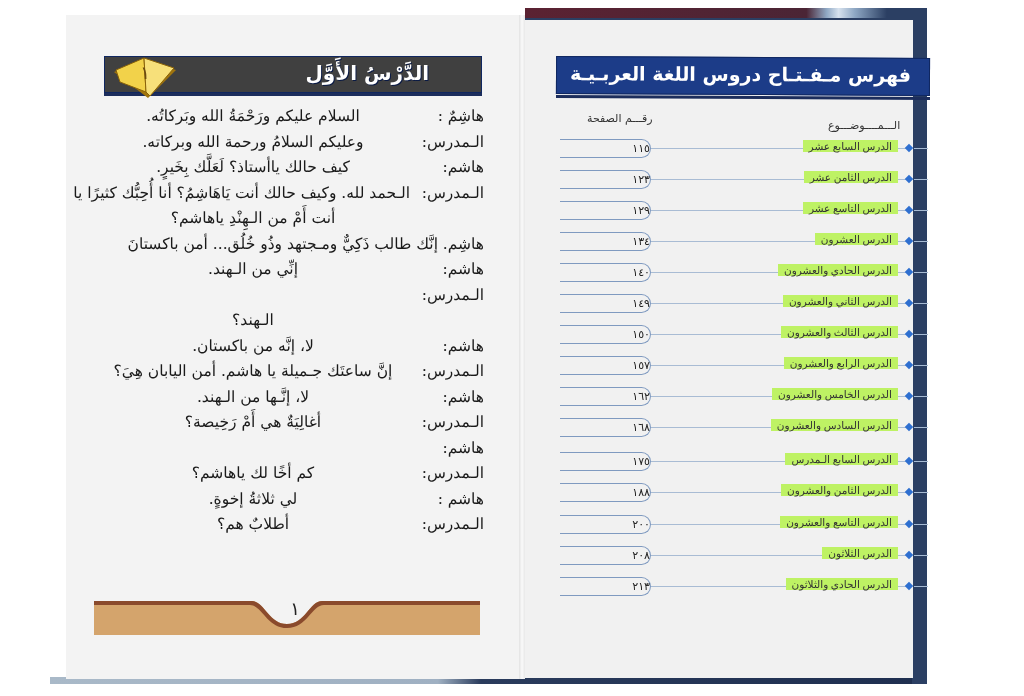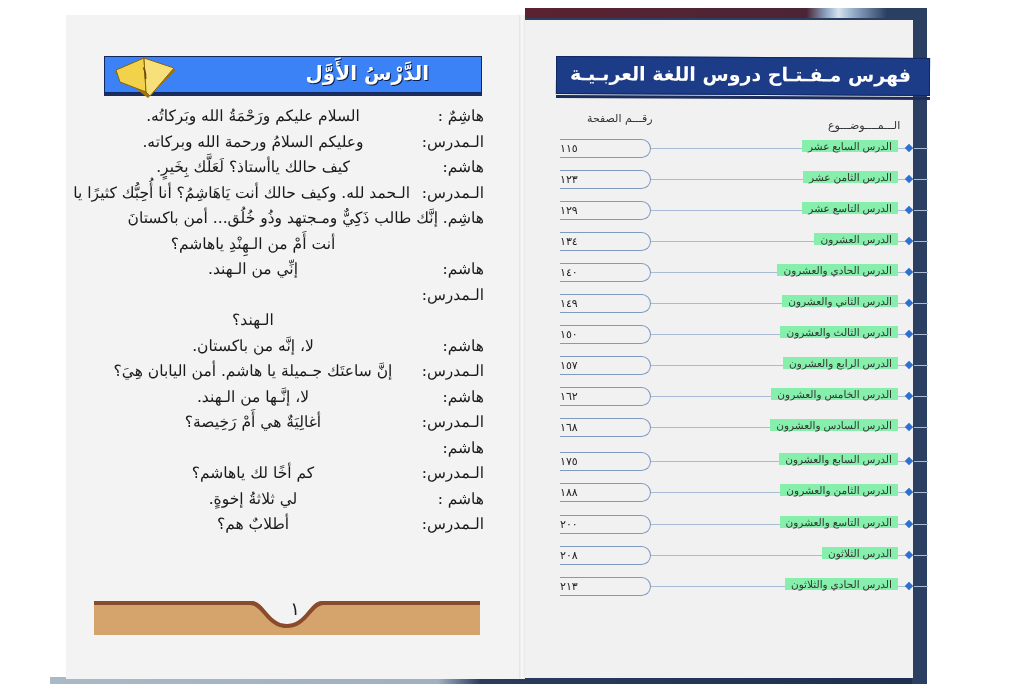--- a/index.html
+++ b/index.html
@@ -5,21 +5,21 @@
   html,body{margin:0;padding:0;}
   body{width:1024px;height:696px;background:#ffffff;position:relative;overflow:hidden;font-family:"DejaVu Serif",serif;}
   .book-bottom{position:absolute;left:50px;top:677px;width:862px;height:7px;background:linear-gradient(90deg,#a9b9c8 0%,#9fb0c2 45%,#2a3b5c 50%,#1f2f50 100%);}
   .cover-right{position:absolute;left:525px;top:8px;width:402px;height:676px;background:#2b3f63;}
   .cover-right-top{position:absolute;left:525px;top:8px;width:402px;height:10px;background:linear-gradient(90deg,#5b2232 0%,#4b2535 70%,#8fa8c4 75%,#d7e2ee 78%,#8fa8c4 82%,#2b3f63 90%);}
   .page-left{position:absolute;left:66px;top:15px;width:456px;height:664px;background:#f3f3f3;border-right:1px solid #d6d6d6;}
   .page-right{position:absolute;left:522px;top:20px;width:391px;height:658px;background:#f1f1f1;}
   .spine-shadow{position:absolute;left:519px;top:15px;width:6px;height:664px;background:linear-gradient(90deg,#e2e2e2,#fafafa,#e8e8e8);}
 
   
-  .lesson-banner{position:absolute;left:104px;top:56px;width:376px;height:35px;background:#3b82f6;border:1px solid #102760;}
+  .lesson-banner{position:absolute;left:104px;top:56px;width:376px;height:35px;background:#404040;border:1px solid #102760;}
   .lesson-banner-underline{position:absolute;left:104px;top:93px;width:378px;height:3px;background:#1c2d5c;}
   .lesson-title{position:absolute;right:52px;top:4px;color:#fff;font-family:"DejaVu Sans",sans-serif;font-weight:bold;font-size:20px;direction:rtl;text-shadow:1px 1px 0 #0a1a44;}
   .book-icon{position:absolute;left:110px;top:52px;width:70px;height:48px;}
   .book-number{position:absolute;left:0;top:10px;width:70px;text-align:center;font-size:18px;color:#6a4a10;font-family:"DejaVu Sans",sans-serif;}
 
   .dialogue{position:absolute;left:96px;top:104px;width:388px;direction:rtl;font-family:"DejaVu Serif",serif;font-size:15.5px;color:#1a1a1a;}
   .line{display:flex;flex-direction:row;height:25.5px;line-height:25.5px;align-items:center;}
   .speaker{width:74px;flex:none;text-align:right;white-space:nowrap;}
   .speech{flex:1;text-align:center;white-space:nowrap;}
   .cont{padding-right:74px;}
@@ -30,22 +30,22 @@
 
   
   .index-banner{position:absolute;left:556px;top:57px;width:372px;height:36px;background:#1c3c88;border:1px solid #102760;transform:rotate(0.3deg);}
   .index-banner-underline{position:absolute;left:556px;top:96px;width:374px;height:3px;background:#1c2d5c;transform:rotate(0.3deg);}
   .index-title{position:absolute;right:18px;top:5px;color:#fff;font-family:"DejaVu Sans",sans-serif;font-weight:bold;font-size:19px;direction:rtl;white-space:nowrap;}
   .col-topic{position:absolute;left:828px;top:119px;font-size:11px;color:#333;direction:rtl;font-family:"DejaVu Sans",sans-serif;}
   .col-page{position:absolute;left:587px;top:112px;font-size:11px;color:#333;direction:rtl;font-family:"DejaVu Sans",sans-serif;}
 
   .toc-row{position:absolute;left:560px;width:360px;height:20px;}
   .toc-line{position:absolute;left:0;top:9px;width:350px;height:1px;background:#a9bcd4;}
-  .toc-page-pill{position:absolute;left:0;top:0;width:90px;height:17px;border:1px solid #7f9ac0;border-left:none;border-radius:0 10px 10px 0;background:#f1f1f1;text-align:left;font-size:11px;line-height:17px;color:#222;font-family:"DejaVu Sans",sans-serif;}
-  .toc-label{position:absolute;right:22px;top:1px;background:#86efac;padding:0 6px;direction:rtl;font-size:10.5px;color:#333;white-space:nowrap;font-family:Liberation Sans, sans-serif;}
+  .toc-page-pill{position:absolute;left:0;top:0;width:90px;height:17px;border:1px solid #7f9ac0;border-left:none;border-radius:0 10px 10px 0;background:#f1f1f1;text-align:right;font-size:11px;line-height:17px;color:#222;font-family:"DejaVu Sans",sans-serif;}
+  .toc-label{position:absolute;right:22px;top:1px;background:#bef264;padding:0 6px;direction:rtl;font-size:10.5px;color:#333;white-space:nowrap;font-family:Liberation Serif, serif;}
   .toc-dot{position:absolute;right:8px;top:6px;width:6px;height:6px;background:#2e6fd0;transform:rotate(45deg);}
   .toc-dot-line{position:absolute;right:-8px;top:9px;width:14px;height:1px;background:#a9bcd4;}
 </style>
 </head>
 <body>
 
 <div class="cover-right"></div>
 <div class="cover-right-top"></div>
 <div class="book-bottom"></div>
 
@@ -76,25 +76,25 @@
       <span class="speech">وعليكم السلامُ ورحمة الله وبركاته.</span>
     </div>
   <div class="line">
       <span class="speaker">هاشم:</span>
       <span class="speech">كيف حالك ياأستاذ؟ لَعَلَّك بِخَيرٍ.</span>
     </div>
   <div class="line">
       <span class="speaker">الـمدرس:</span>
       <span class="speech">الـحمد لله. وكيف حالك أنت يَاهَاشِمُ؟ أنا أُحِبُّك كثيرًا يا</span>
     </div>
-  <div class="line">
-      <span class="speech" style="text-align:right;">هاشِم. إنَّك طالب ذَكِيٌّ ومـجتهد وذُو خُلُق... أمن باكستانَ</span>
-    </div>
   <div class="line cont">
       <span class="speech">أنت أَمْ من الـهِنْدِ ياهاشم؟</span>
+    </div>
+  <div class="line">
+      <span class="speech" style="text-align:right;">هاشِم. إنَّك طالب ذَكِيٌّ ومـجتهد وذُو خُلُق... أمن باكستانَ</span>
     </div>
   <div class="line">
       <span class="speaker">هاشم:</span>
       <span class="speech">إنِّي من الـهند.</span>
     </div>
   <div class="line">
       <span class="speaker">الـمدرس:</span>
     </div>
   <div class="line cont">
       <span class="speech">الـهند؟</span>
@@ -214,21 +214,21 @@
     <div class="toc-line"></div>
     <div class="toc-dot-line"></div>
     <div class="toc-page-pill">١٦٨</div>
     <span class="toc-label">الدرس السادس والعشرون</span>
     <span class="toc-dot"></span>
   </div>
 <div class="toc-row" style="top:452px">
     <div class="toc-line"></div>
     <div class="toc-dot-line"></div>
     <div class="toc-page-pill">١٧٥</div>
-    <span class="toc-label">الدرس السابع والعشرون</span>
+    <span class="toc-label">الدرس السابع الـمدرس</span>
     <span class="toc-dot"></span>
   </div>
 <div class="toc-row" style="top:483px">
     <div class="toc-line"></div>
     <div class="toc-dot-line"></div>
     <div class="toc-page-pill">١٨٨</div>
     <span class="toc-label">الدرس الثامن والعشرون</span>
     <span class="toc-dot"></span>
   </div>
 <div class="toc-row" style="top:515px">

